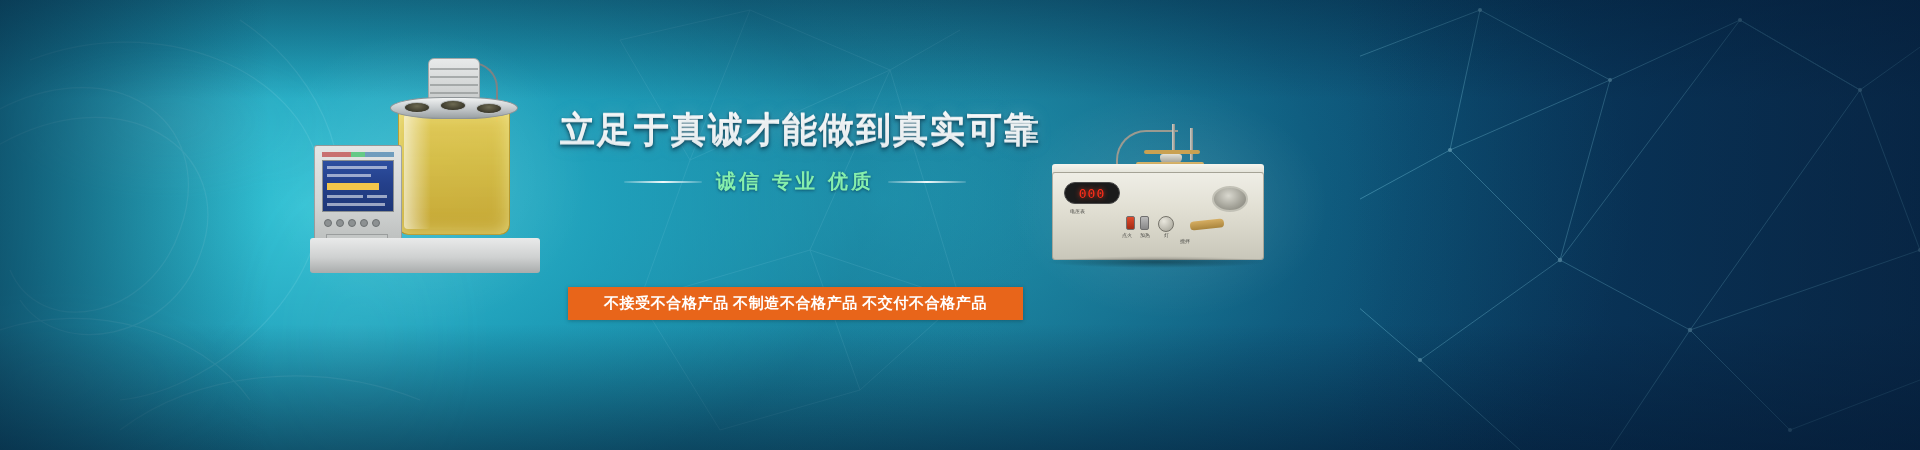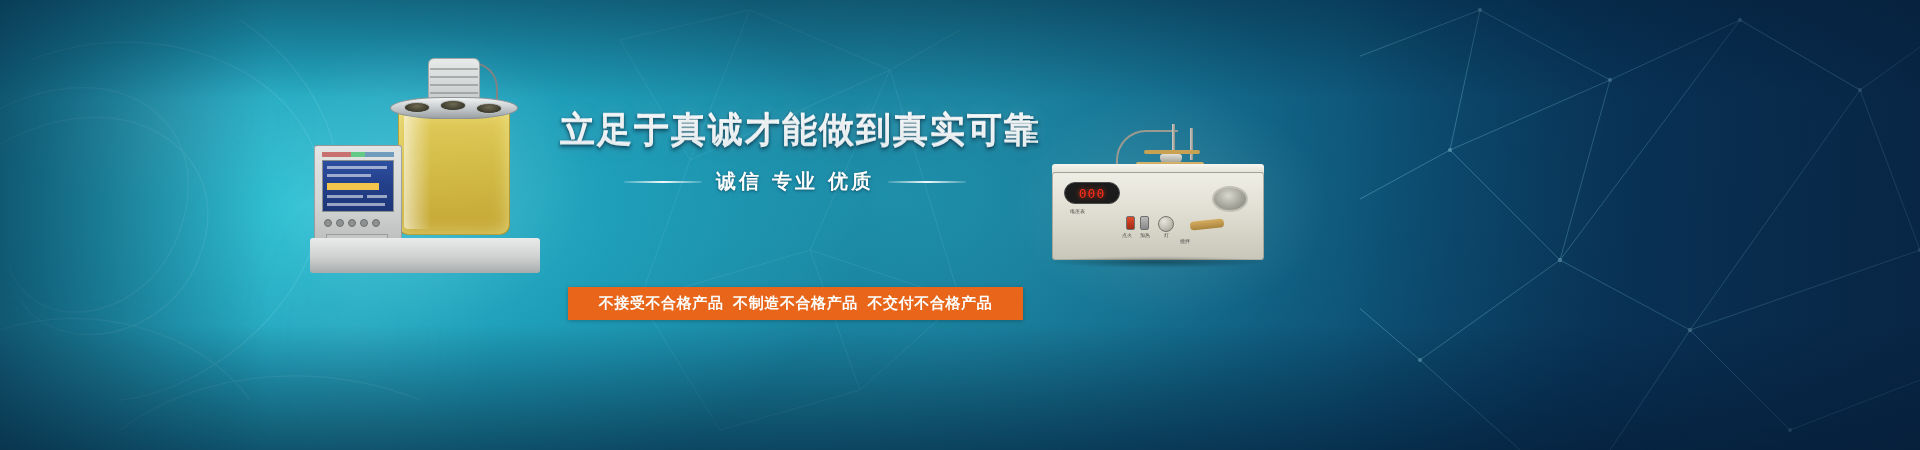--- a/index.html
+++ b/index.html
@@ -135,34 +135,34 @@
   }
   .rule {
     width:78px; height:2px;
     background:linear-gradient(to right, rgba(255,255,255,0.15), rgba(255,255,255,0.95), rgba(255,255,255,0.15));
     border-radius:1px;
   }
   .keywords {
     font-family:"DejaVu Sans", sans-serif;
     font-size:20px; font-weight:bold;
     letter-spacing:3px;
-    color:#ffffff;
+    color:#86efac;
     white-space:nowrap;
     text-shadow:0 1px 3px rgba(0,35,60,0.6);
   }
 
   .slogan-bar {
     position:absolute; left:568px; top:287px;
     width:455px; height:33px;
     background:#e8651a;
     display:flex; align-items:center; justify-content:center;
     box-shadow:0 1px 4px rgba(0,0,0,0.25);
   }
   .slogan-text {
-    font-family:Liberation Mono, monospace;
+    font-family:Liberation Serif, serif;
     font-size:15px; font-weight:bold;
     color:#ffffff;
     letter-spacing:0.6px;
     white-space:nowrap;
   }
 
   
   .pl-base {
     position:absolute; left:10px; top:190px; width:230px; height:35px;
     background:linear-gradient(to bottom,#e9eaea 0%,#cfd1d1 55%,#a9acac 100%);

